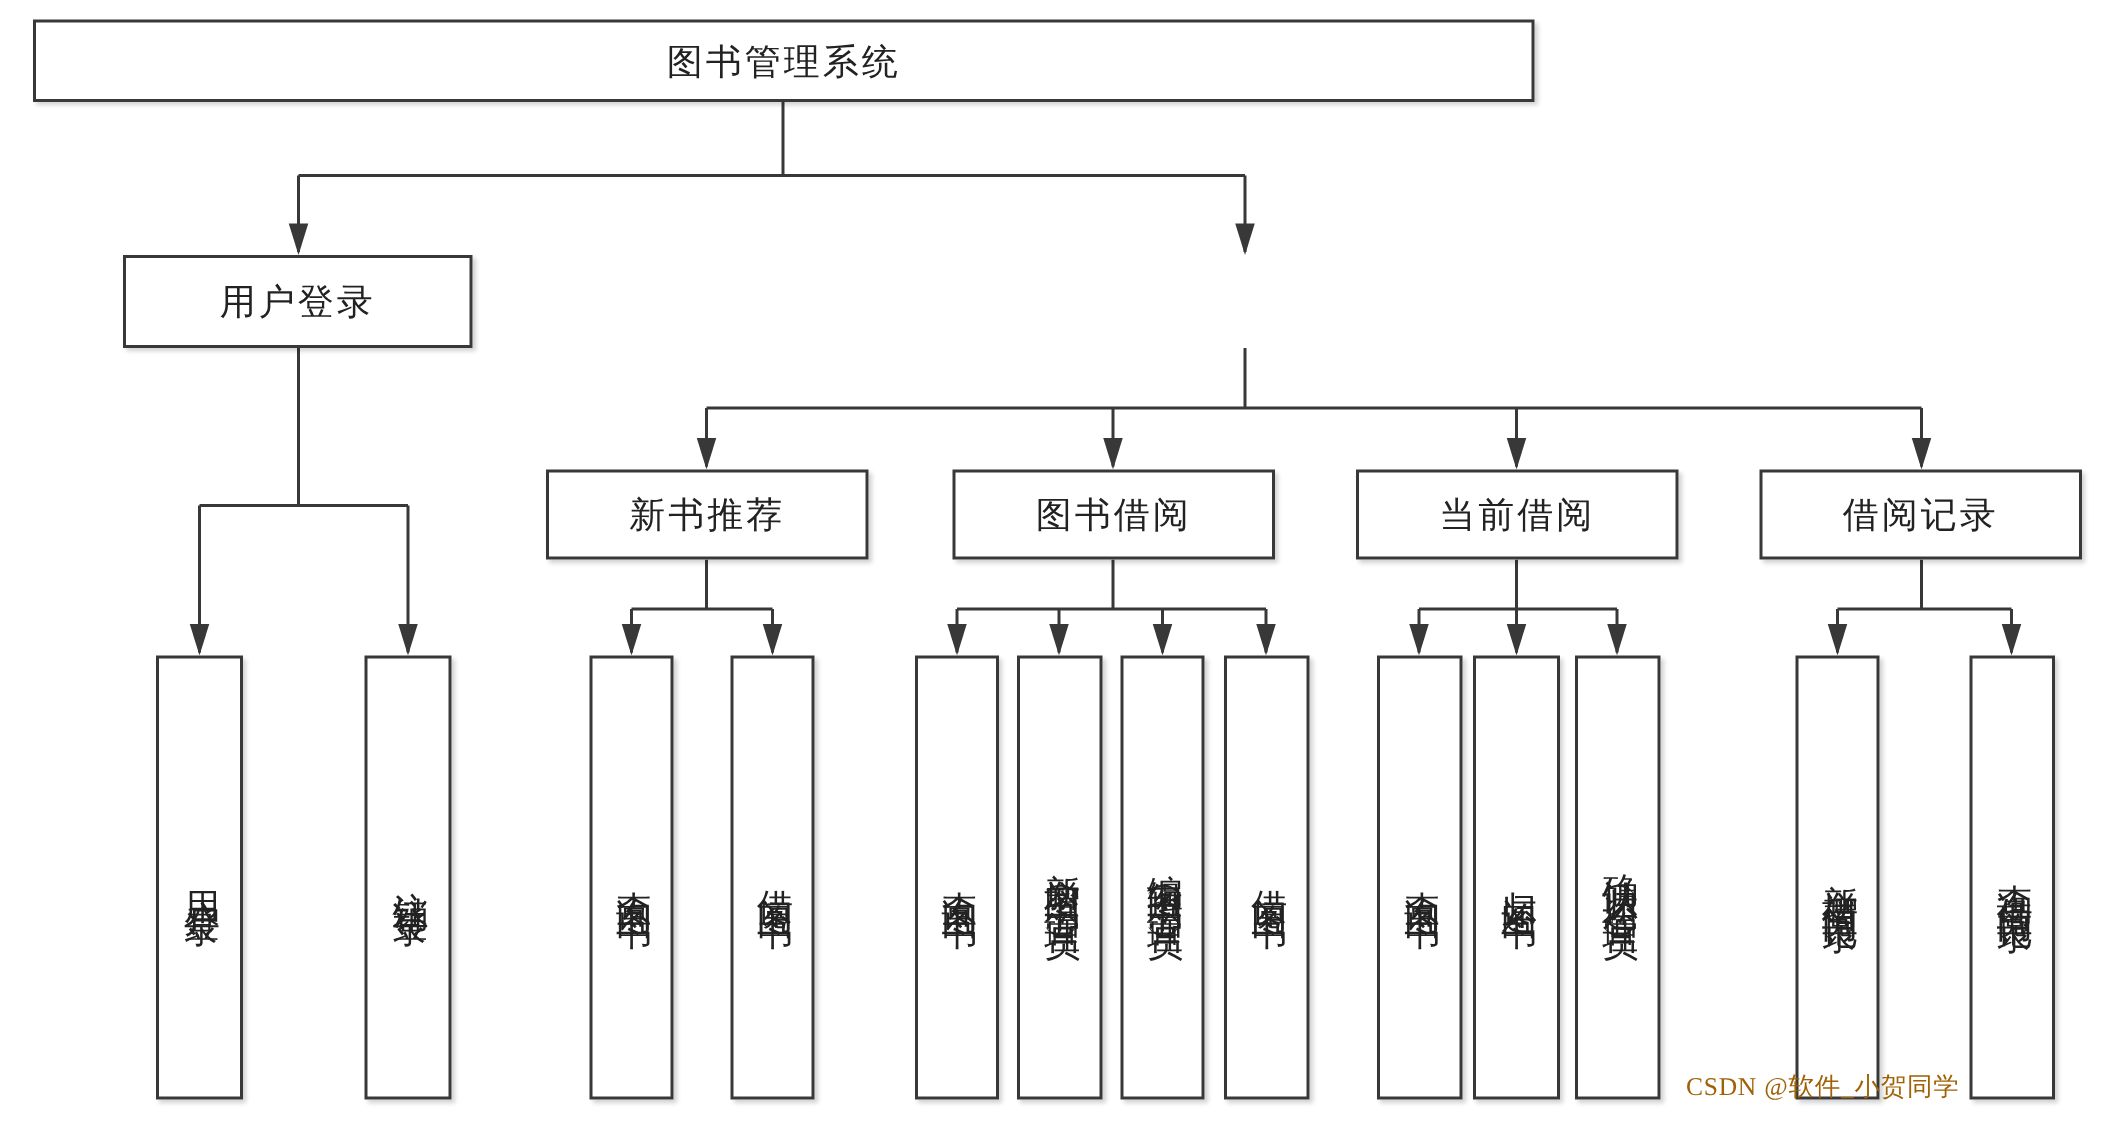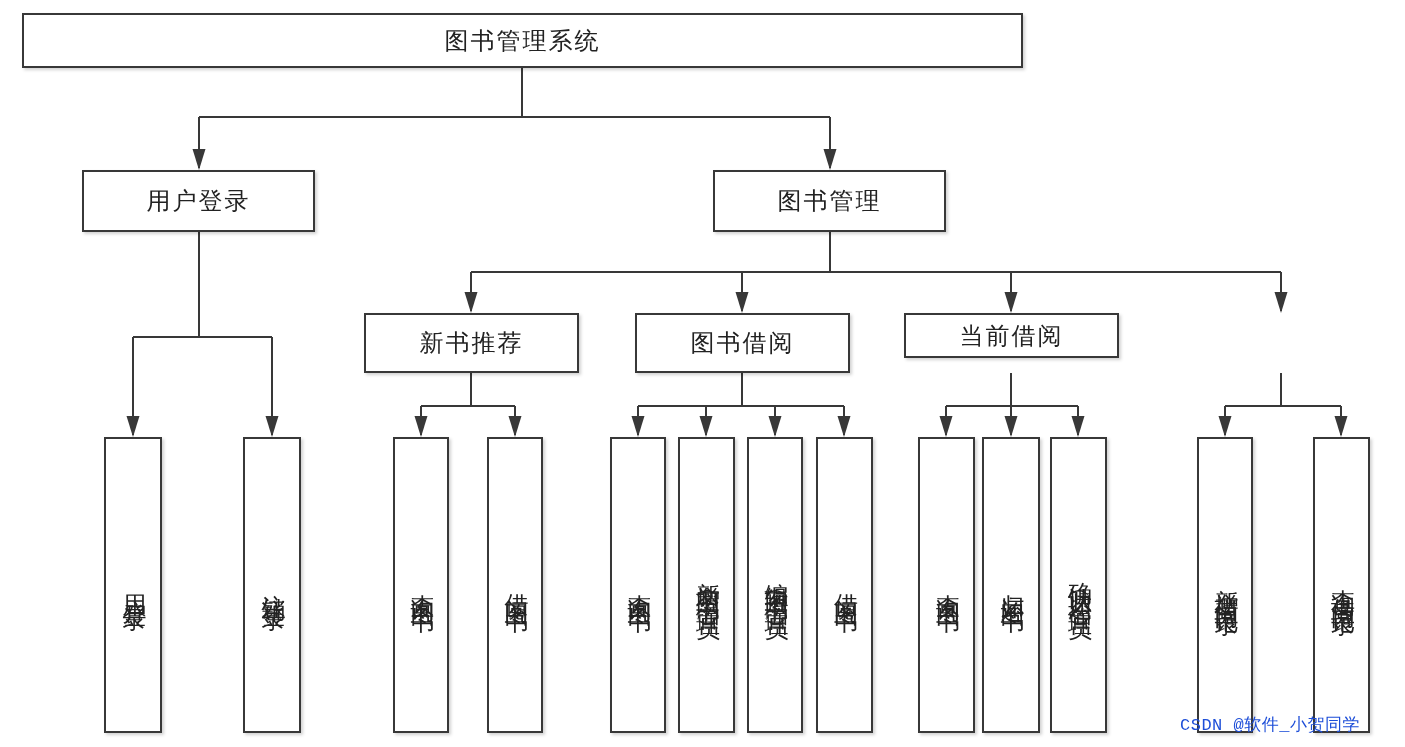--- a/index.html
+++ b/index.html
@@ -1,45 +1,45 @@
 <!DOCTYPE html>
 <html><head>
 <meta charset="utf-8">
 <style>
   html,body{margin:0;padding:0;background:#ffffff;}
   .canvas{
     position:relative;width:1405px;height:747px;background:#ffffff;
-    font-family:Liberation Mono, monospace;overflow:hidden;
+    font-family:Liberation Serif, serif;overflow:hidden;
   }
   #edge-layer{position:absolute;left:0;top:0;width:1405px;height:747px;pointer-events:none;}
   .node{
     position:absolute;box-sizing:border-box;background:#ffffff;
     border:2px solid #383838;display:flex;align-items:center;justify-content:center;
     font-size:24px;letter-spacing:2px;color:#222222;
     box-shadow:2px 2px 3px rgba(0,0,0,0.18);white-space:nowrap;
   }
   .leaf{
     position:absolute;box-sizing:border-box;top:437px;height:296px;background:#ffffff;
     border:2px solid #383838;display:flex;align-items:center;justify-content:center;
     box-shadow:2px 2px 3px rgba(0,0,0,0.18);
   }
   .vtext{
     writing-mode:vertical-rl;text-orientation:mixed;
     font-size:24px;letter-spacing:5px;line-height:1.05;color:#222222;
   }
   .watermark{
-    position:absolute;left:1180px;top:713px;z-index:10;
-    font-size:17px;letter-spacing:0.5px;color:#1d4ed8;white-space:nowrap;
+    position:absolute;left:1124px;top:713px;z-index:10;
+    font-size:17px;letter-spacing:0.5px;color:#a16207;white-space:nowrap;
   }
   #node-root{left:22px;top:13px;width:1001px;height:55px;}
   #node-l2-0{left:82px;top:170px;width:233px;height:62px;}
   #node-l2-1{left:713px;top:170px;width:233px;height:62px;}
   #node-l3-0{left:364px;top:313px;width:215px;height:60px;text-align:center;}
   #node-l3-1{left:635px;top:313px;width:215px;height:60px;text-align:right;}
-  #node-l3-2{left:904px;top:313px;width:215px;height:45px;}
+  #node-l3-2{left:904px;top:313px;width:215px;height:60px;}
   #node-l3-3{left:1173px;top:313px;width:215px;height:60px;}
   #leaf-0{left:104px;width:58px;}
   #leaf-1{left:243px;width:58px;}
   #leaf-2{left:393px;width:56px;}
   #leaf-3{left:487px;width:56px;}
   #leaf-4{left:610px;width:56px;}
   #leaf-5{left:678px;width:57px;}
   #leaf-6{left:747px;width:56px;}
   #leaf-7{left:816px;width:57px;}
   #leaf-8{left:918px;width:57px;}
@@ -104,25 +104,25 @@
       <polygon points="939.5,416 952.5,416 946,437" fill="#383838"></polygon>
       <polygon points="1004.5,416 1017.5,416 1011,437" fill="#383838"></polygon>
       <polygon points="1071.5,416 1084.5,416 1078,437" fill="#383838"></polygon>
       <polygon points="1218.5,416 1231.5,416 1225,437" fill="#383838"></polygon>
       <polygon points="1334.5,416 1347.5,416 1341,437" fill="#383838"></polygon>
     </svg>
 
   <div class="node" id="node-root">图书管理系统</div>
 
   <div class="node" id="node-l2-0">用户登录</div>
-  <div class="node" id="node-l2-1">图书管理</div>
 
   <div class="node" id="node-l3-0">新书推荐</div>
   <div class="node" id="node-l3-1">图书借阅</div>
   <div class="node" id="node-l3-2">当前借阅</div>
+  <div class="node" id="node-l3-3">借阅记录</div>
 
   <div class="leaf" id="leaf-0">
     <span class="vtext">用户登录</span>
     </div>
   <div class="leaf" id="leaf-1">
     <span class="vtext">注销登录</span>
     </div>
   <div class="leaf" id="leaf-2">
     <span class="vtext">查询图书</span>
     </div>

